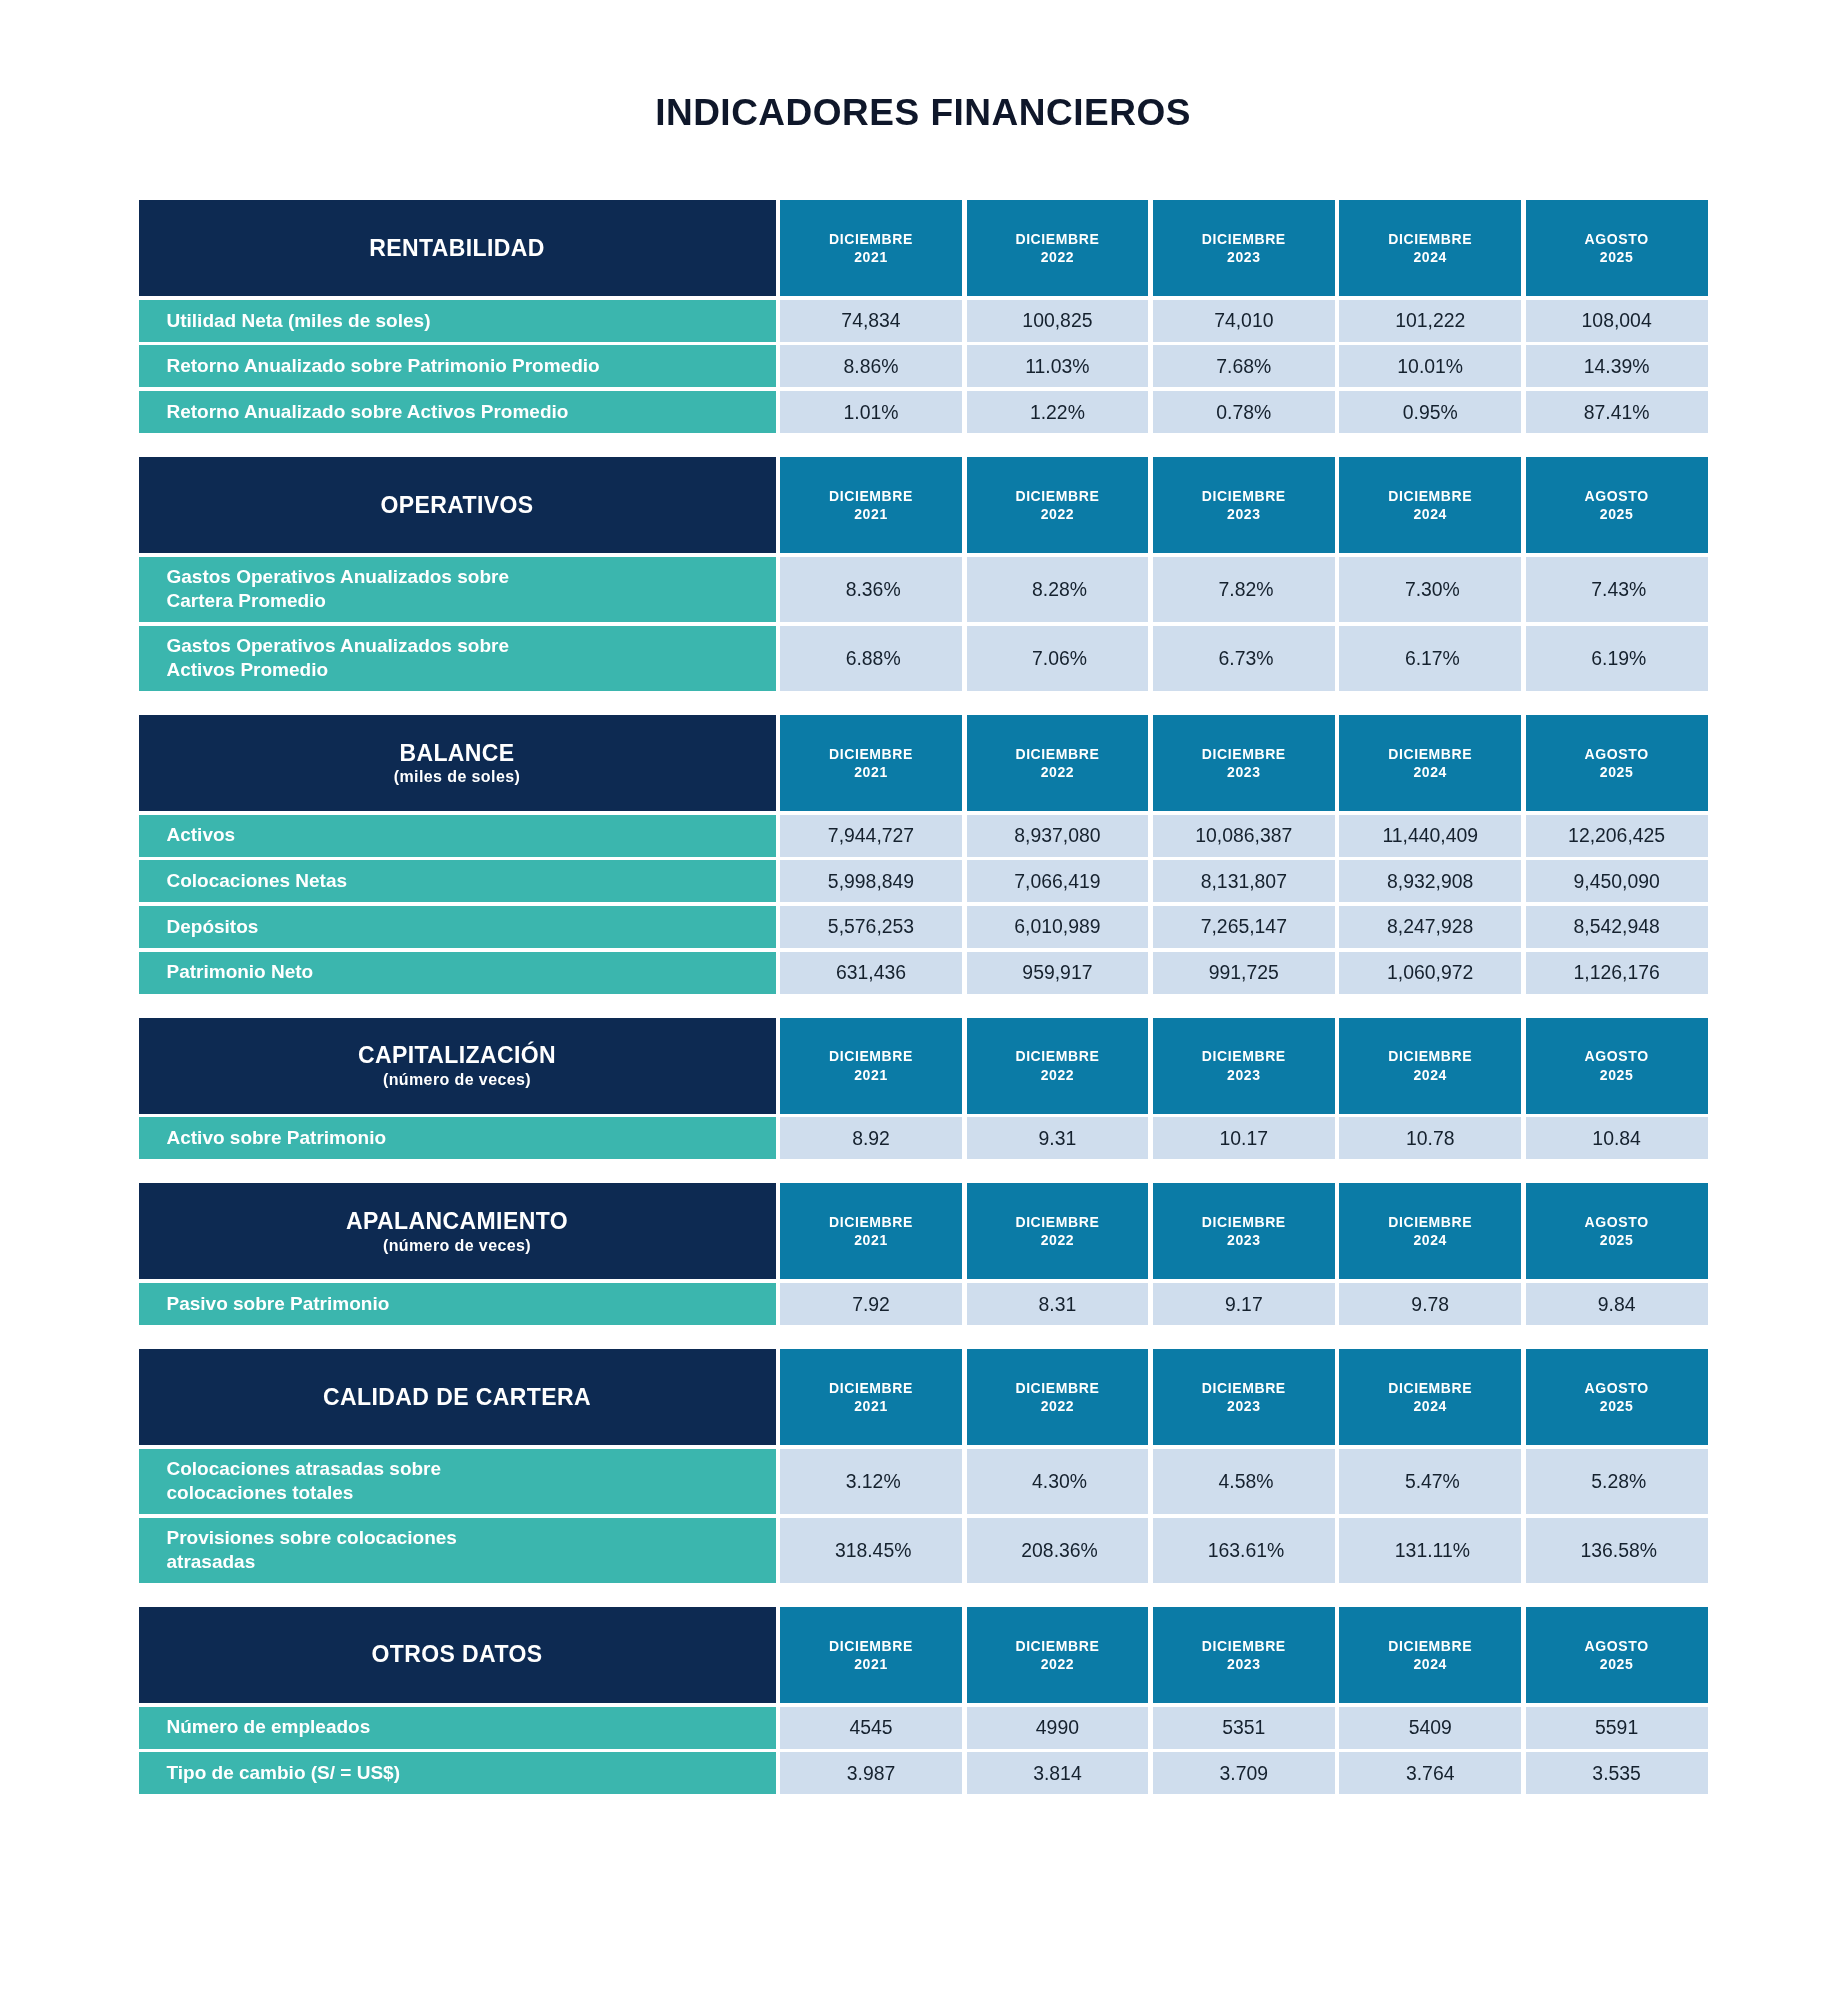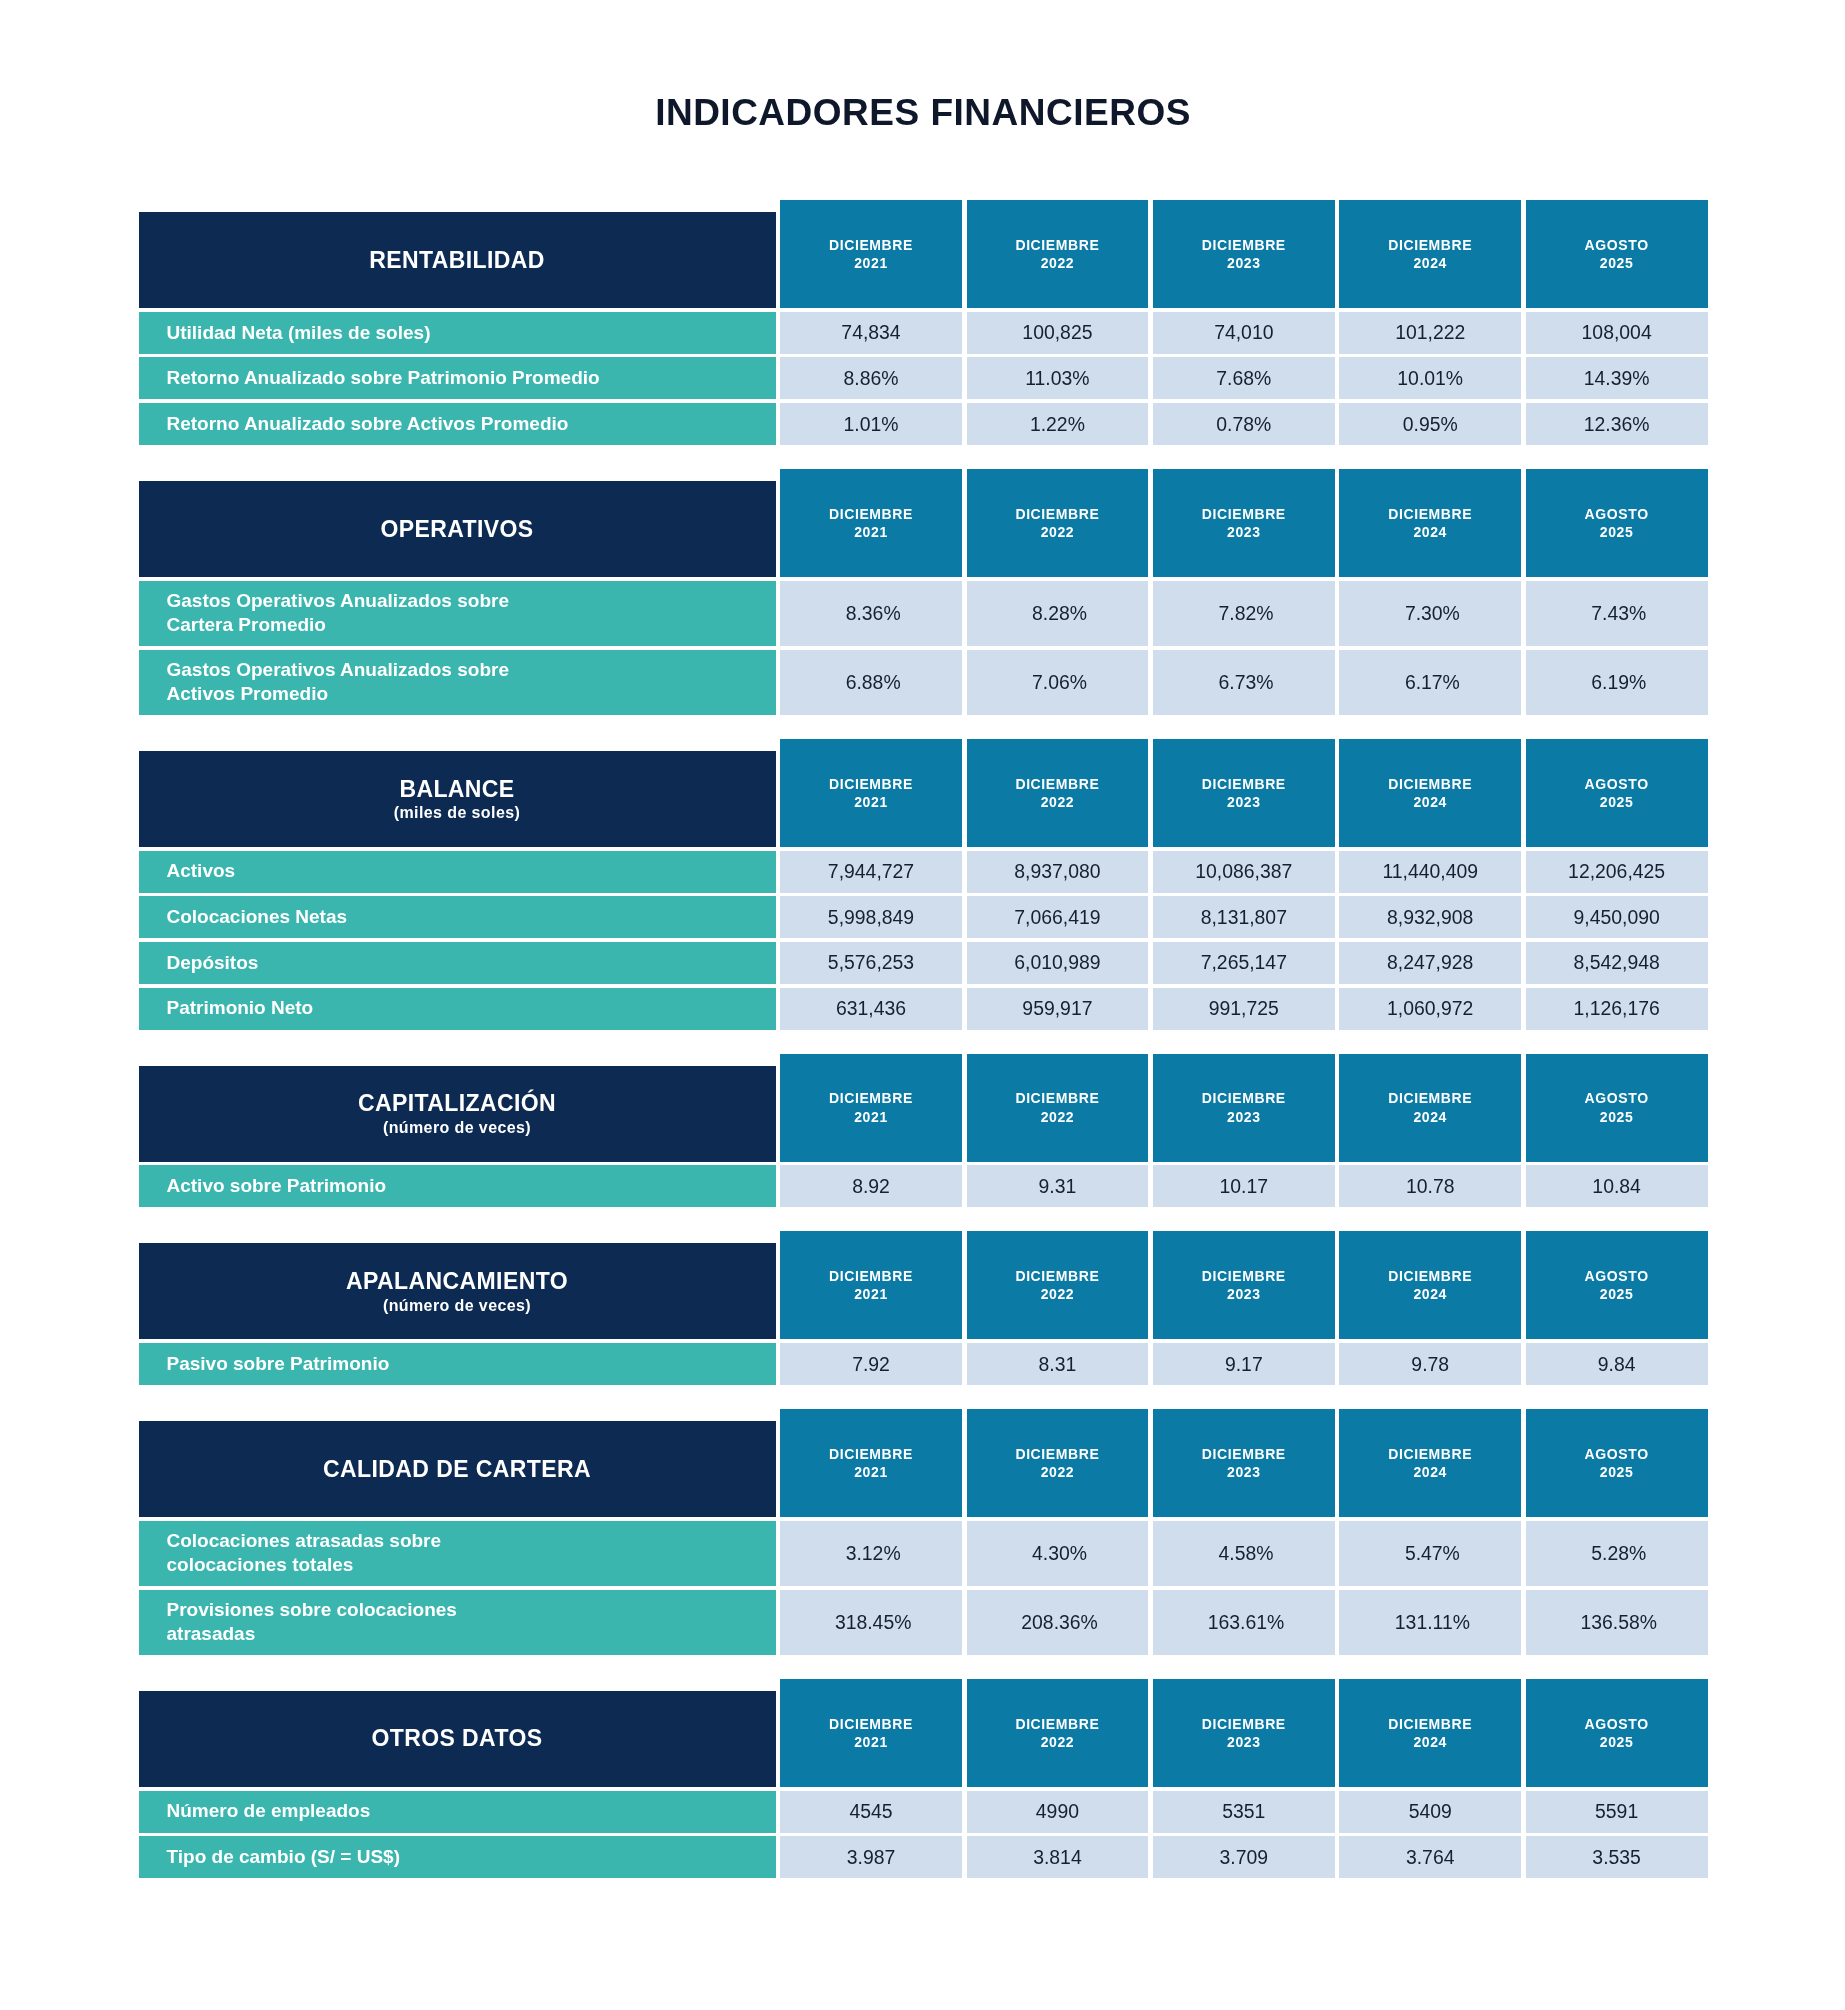--- a/index.html
+++ b/index.html
@@ -65,21 +65,20 @@
     color: #ffffff;
     justify-content: center;
     text-align: center;
     font-size: 23px;
     font-weight: bold;
     letter-spacing: 0.4px;
     padding: 9.2px 11px;
     min-height: 96px;
     line-height: 1.25;
     flex-direction: column;
-    margin-top: 12px;
   }
   .hdr .cell-label .sub {
     font-size: 16px;
     font-weight: bold;
   }
   .hdr .cell-val {
     background: #0b7ba6;
     color: #ffffff;
     font-size: 14px;
     font-weight: bold;
@@ -159,21 +158,21 @@
           <div class="cell-val">7.68%</div>
           <div class="cell-val">10.01%</div>
           <div class="cell-val">14.39%</div>
         </div>
         <div class="row data">
           <div class="cell-label two-line">Retorno Anualizado sobre Activos Promedio</div>
           <div class="cell-val">1.01%</div>
           <div class="cell-val">1.22%</div>
           <div class="cell-val">0.78%</div>
           <div class="cell-val">0.95%</div>
-          <div class="cell-val">12.36%</div>
+          <div class="cell-val">87.41%</div>
         </div>
       </div>
       <div class="grp">
         <div class="row hdr">
           <div class="cell-label">
             <div>OPERATIVOS</div>
           </div>
           <div class="cell-val">
             <span>DICIEMBRE</span>
             <span>2021</span>

